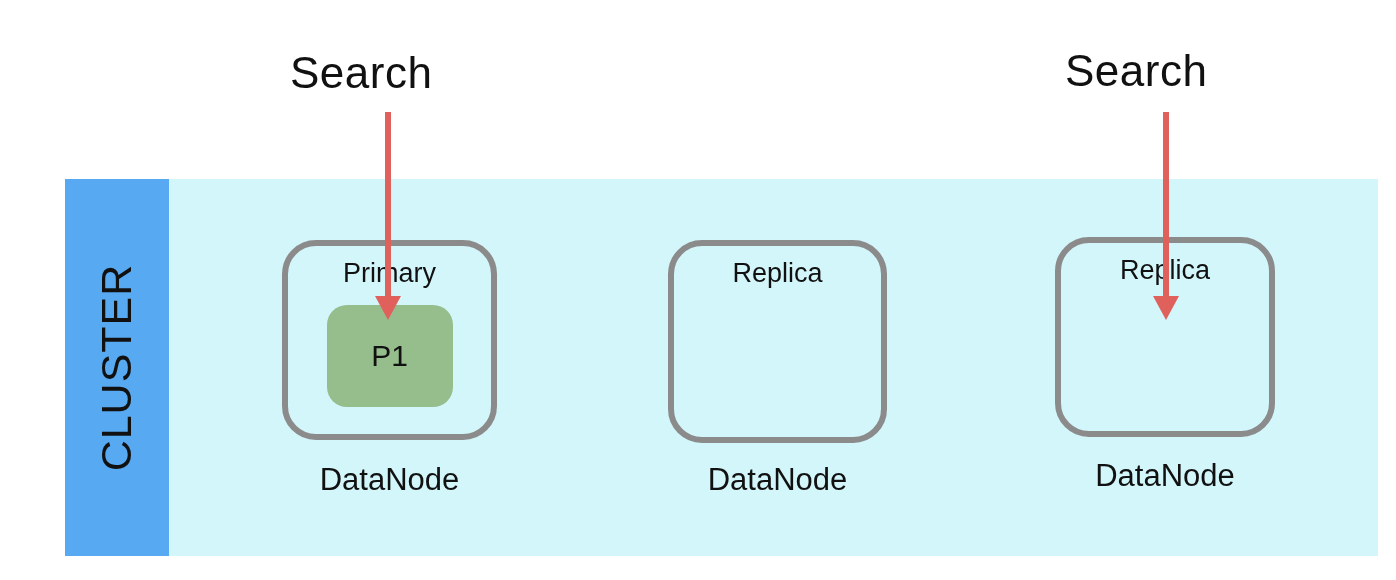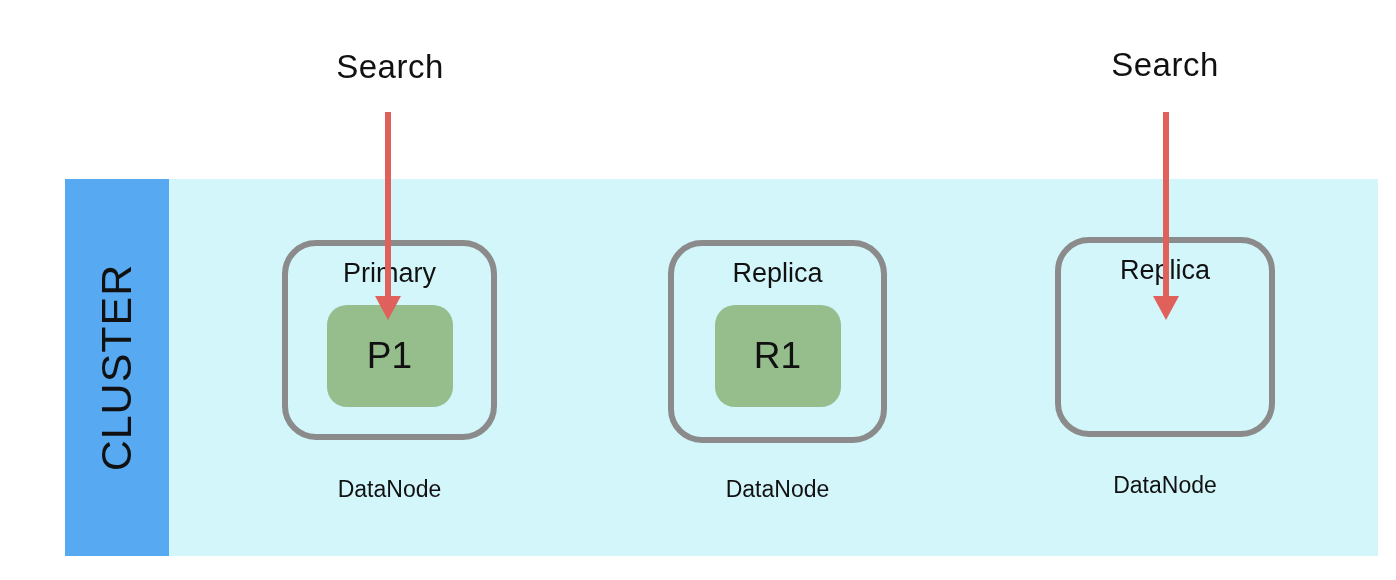--- a/index.html
+++ b/index.html
@@ -7,22 +7,21 @@
     position:relative;
     width:1396px;height:580px;
     background:#ffffff;
     font-family:"Liberation Sans", sans-serif;
     color:var(--c-text,#111);
     overflow:hidden;
   }
   .search-label{
     position:absolute;
     width:200px;
-    text-align:center;
-    font-size:33px;
+    font-size:44px;
     letter-spacing:0.5px;
     color:var(--c-text,#111);
   }
   .search-1{left:290px;top:48px;}
   .search-2{left:1065px;top:46px;}
 
   .cluster-band{
     position:absolute;
     left:65px;top:179px;
     width:1313px;height:377px;
@@ -58,29 +57,28 @@
     margin-top:12px;
     font-size:27px;
     color:var(--c-text,#111);
   }
   .shard{
     margin-top:16px;
     width:126px;height:102px;
     border-radius:20px;
     background:var(--c-shard,#96bd8c);
     display:flex;align-items:center;justify-content:center;
-    font-size:37px;
+    font-size:30px;
     color:var(--c-text,#111);
   }
   .node-caption{
     position:absolute;
     text-align:center;
-    font-size:23px;
+    font-size:31px;
     color:var(--c-text,#111);
-    margin-top:14px;
   }
   .caption-1{left:282px;top:462px;width:215px;}
   .caption-2{left:668px;top:462px;width:219px;}
   .caption-3{left:1055px;top:458px;width:220px;}
 
   .arrow{
     position:absolute;
     width:26px;
     display:flex;flex-direction:column;align-items:center;
   }
@@ -112,21 +110,20 @@
   </div>
 
   <div class="node node-1">
     <div class="node-role">Primary</div>
     <div class="shard">P1</div>
   </div>
   <div class="node-caption caption-1">DataNode</div>
 
   <div class="node node-2">
     <div class="node-role">Replica</div>
-    <div class="shard">R1</div>
   </div>
   <div class="node-caption caption-2">DataNode</div>
 
   <div class="node node-3">
     <div class="node-role">Replica</div>
   </div>
   <div class="node-caption caption-3">DataNode</div>
 
   <div class="arrow arrow-1">
     <div class="shaft"></div>

